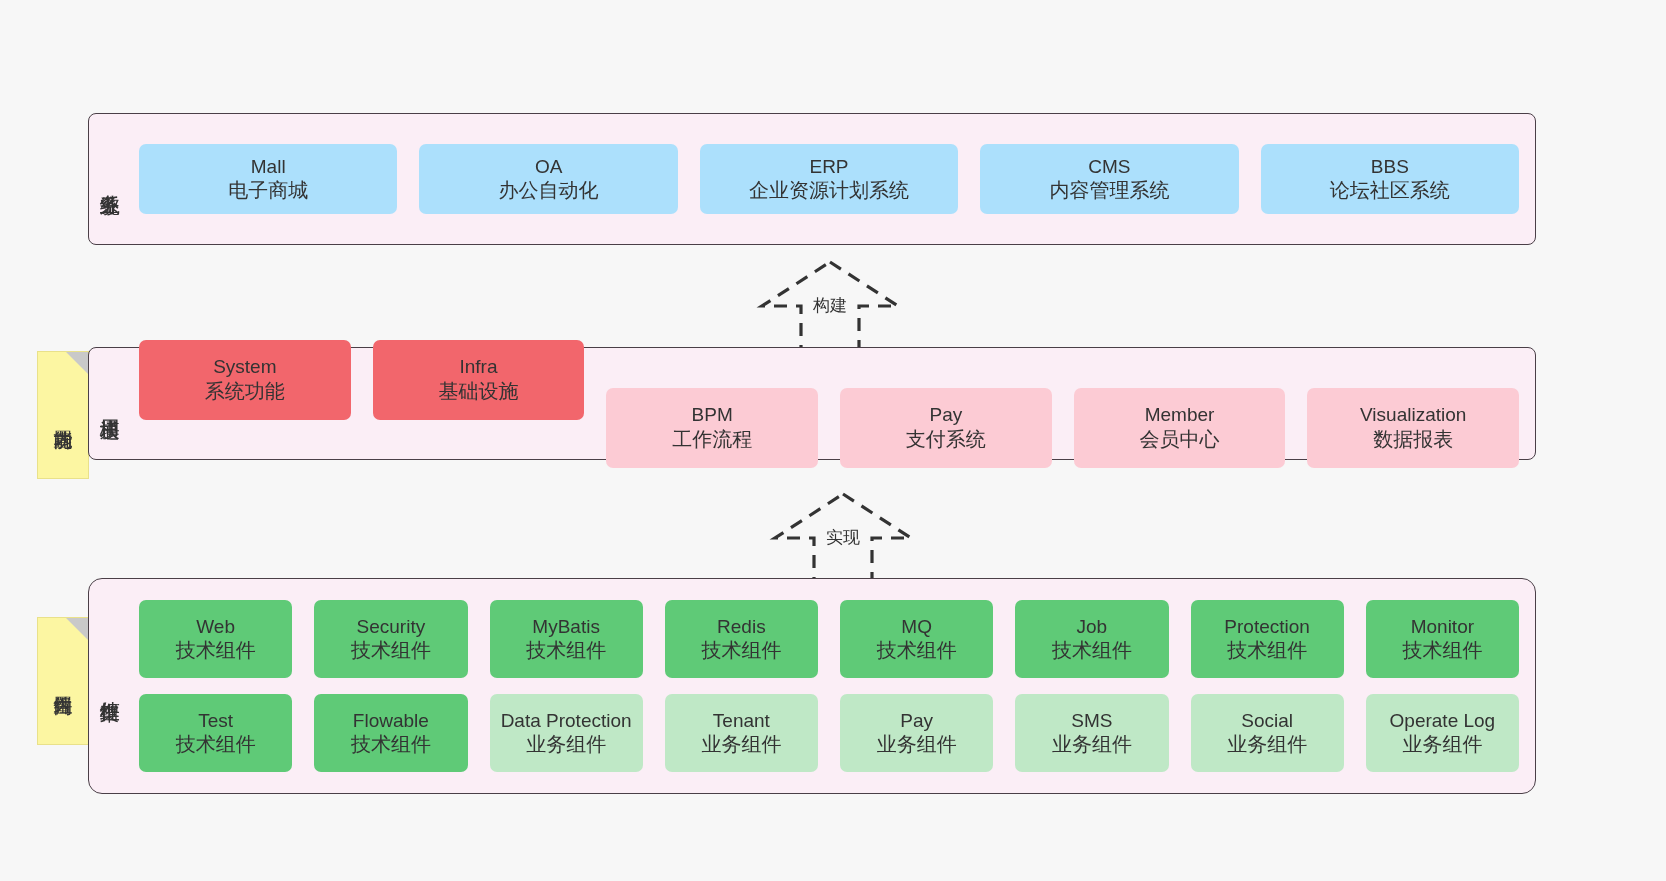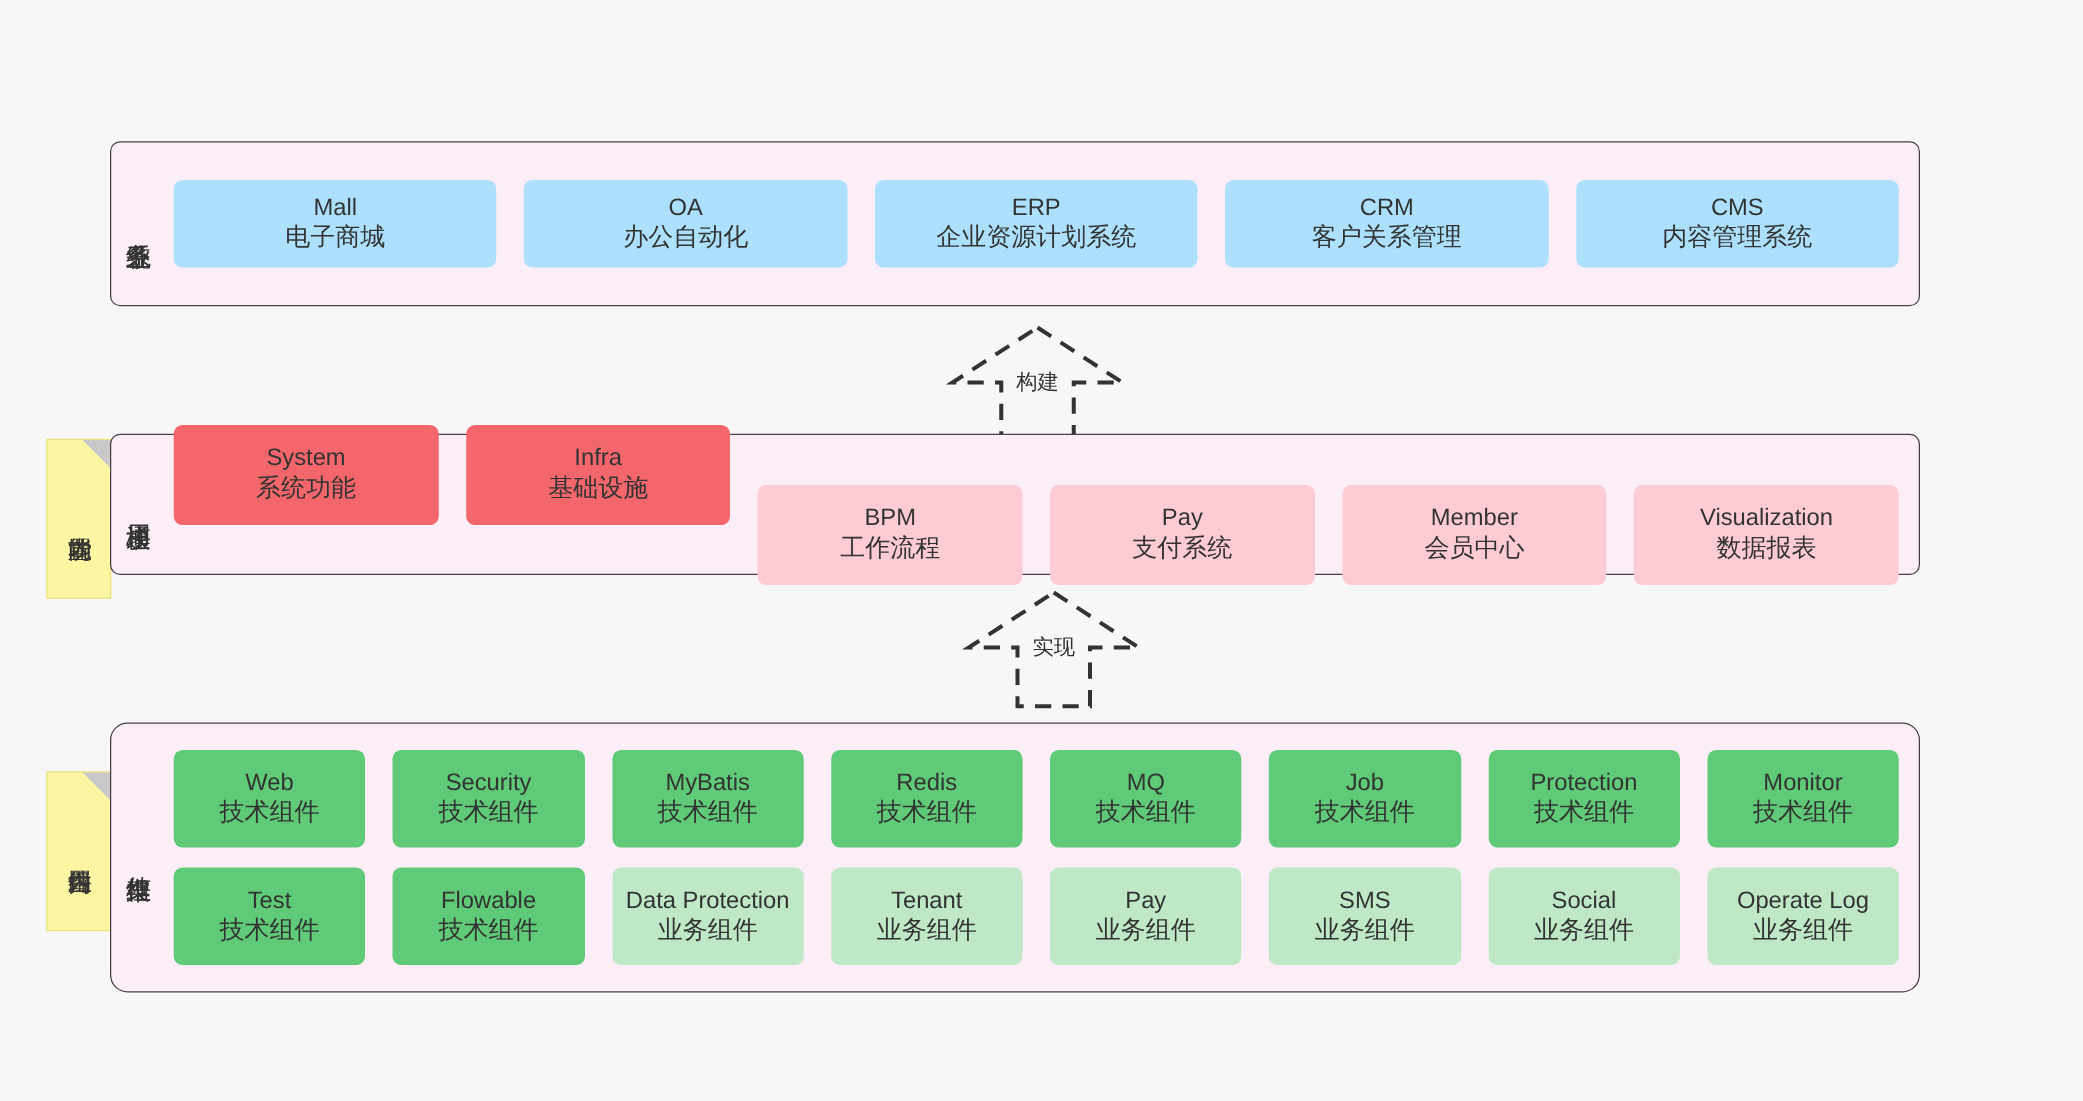--- a/index.html
+++ b/index.html
@@ -130,21 +130,21 @@
     transform: translateX(-50%);
     top: 36px;
     font-size: 17px;
     color: #333;
     background: #f7f7f7;
     padding: 0 2px;
     white-space: nowrap;
     user-select: none;
   }
   #arrow-build     { left: 755px; top: 258px; }
-  #arrow-implement { left: 768px; top: 470px; text-decoration: underline; }
+  #arrow-implement { left: 768px; top: 490px; text-decoration: underline; }
 </style>
 </head>
 <body>
 
 <div class="layer" id="layer-business">
   <div class="layer-title">业务系统</div>
   <div class="layer-body">
     <div class="row">
       <div class="cell c-blue">
         <span class="en">Mall</span>
@@ -152,26 +152,26 @@
       </div>
       <div class="cell c-blue">
         <span class="en">OA</span>
         <span class="cn">办公自动化</span>
       </div>
       <div class="cell c-blue">
         <span class="en">ERP</span>
         <span class="cn">企业资源计划系统</span>
       </div>
       <div class="cell c-blue">
-        <span class="en">CRM</span>
-        <span class="cn">客户关系管理</span>
-      </div>
-      <div class="cell c-blue">
         <span class="en">CMS</span>
         <span class="cn">内容管理系统</span>
+      </div>
+      <div class="cell c-blue">
+        <span class="en">BBS</span>
+        <span class="cn">论坛社区系统</span>
       </div>
     </div>
   </div>
 </div>
 
 <div class="arrow" id="arrow-build">
   <svg width="150" height="98" viewBox="0 0 150 98">
     <path d="M75 4 L143 48 L104 48 L104 95 L46 95 L46 48 L7 48 Z" fill="none" stroke="#333333" stroke-width="3.2" stroke-dasharray="13 9" stroke-linejoin="miter"></path>
   </svg>
   <span class="arrow-label">构建</span>

